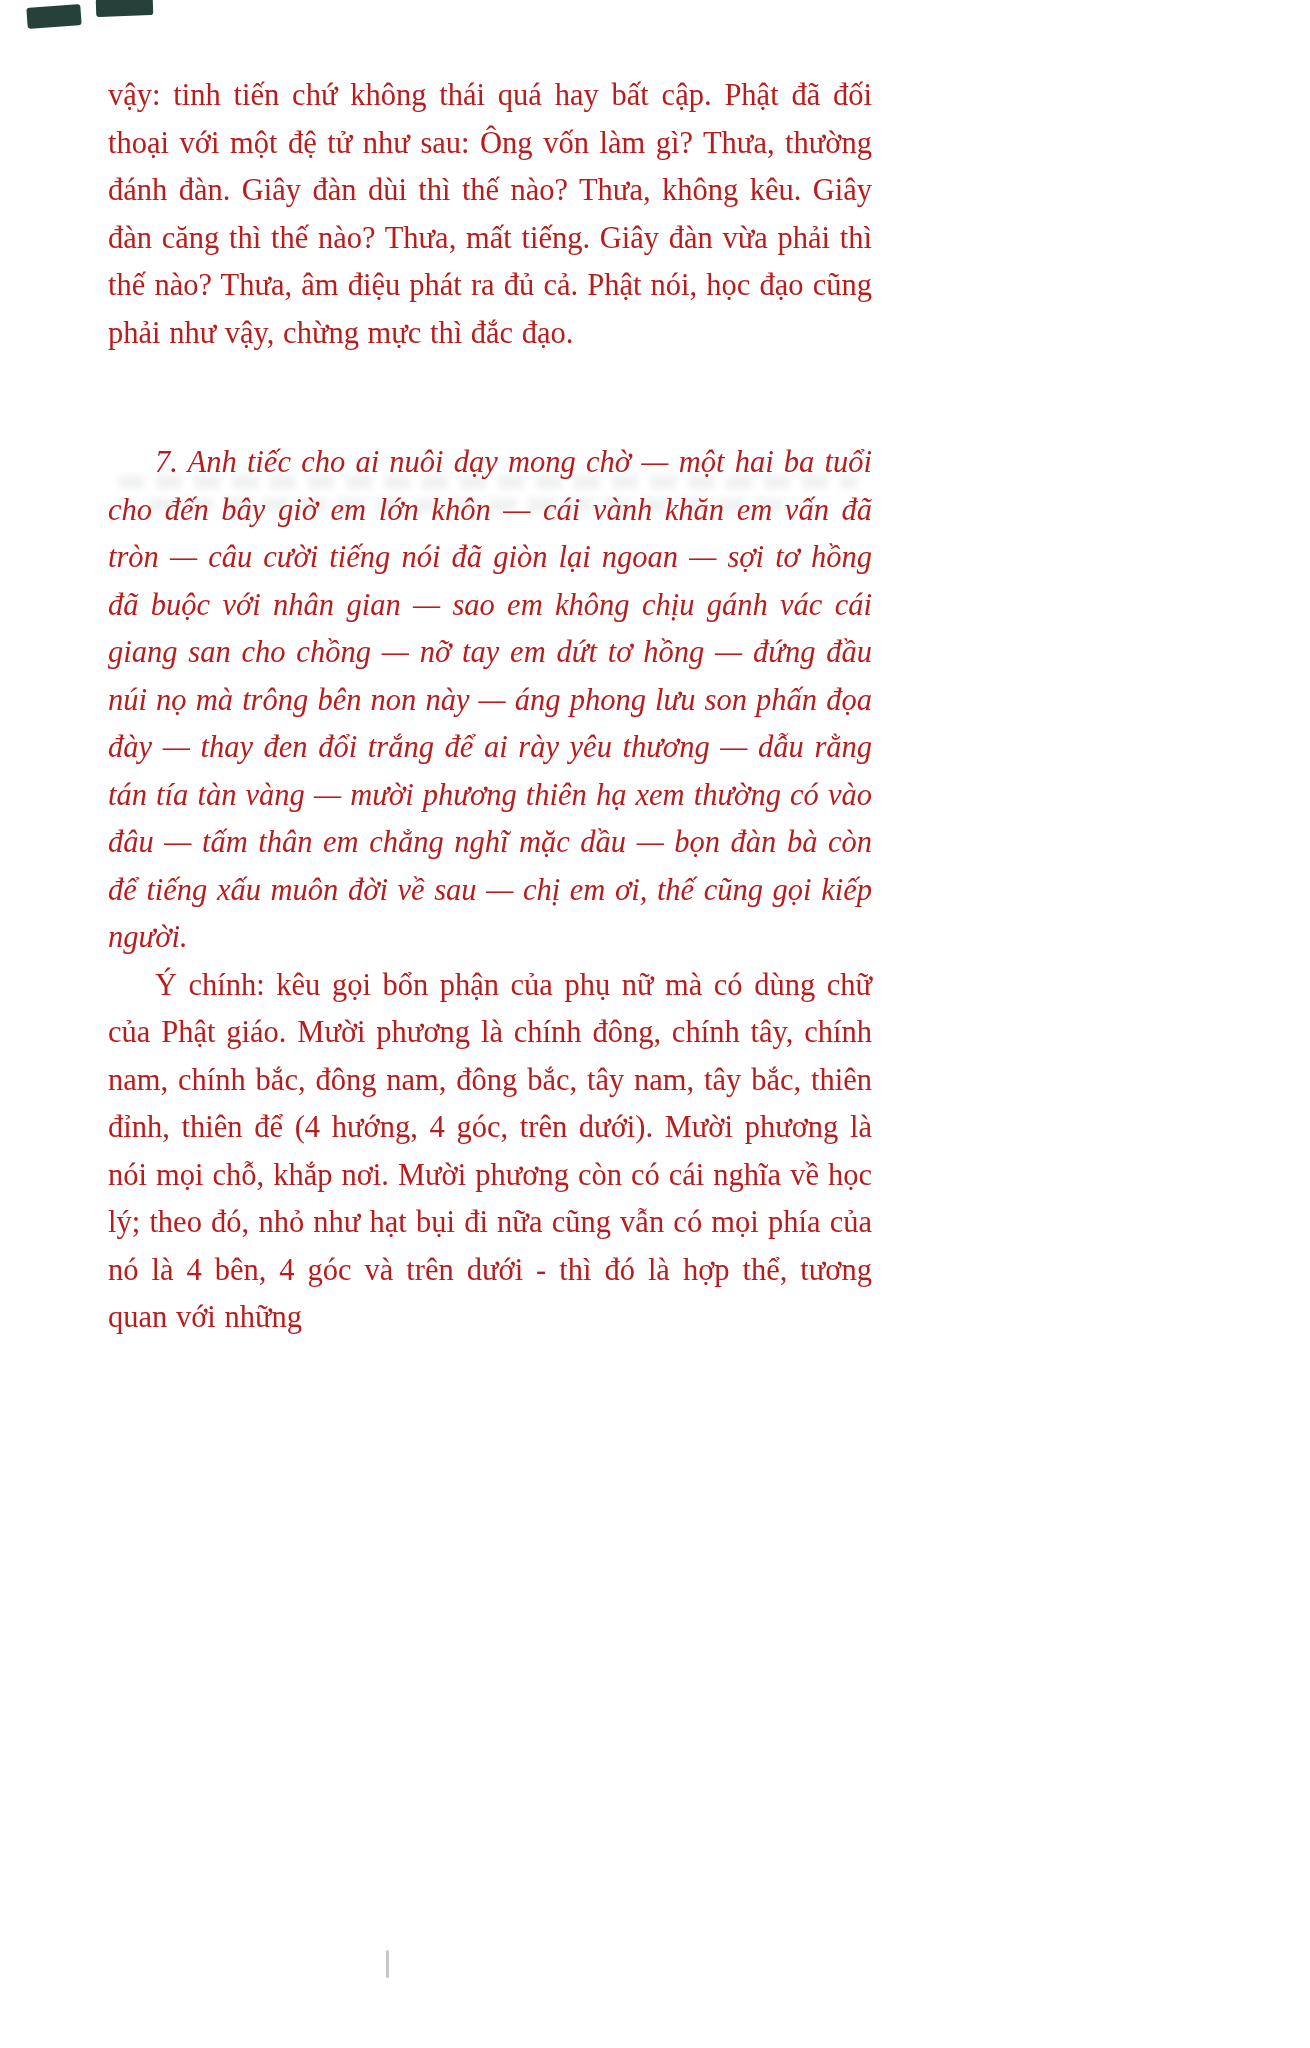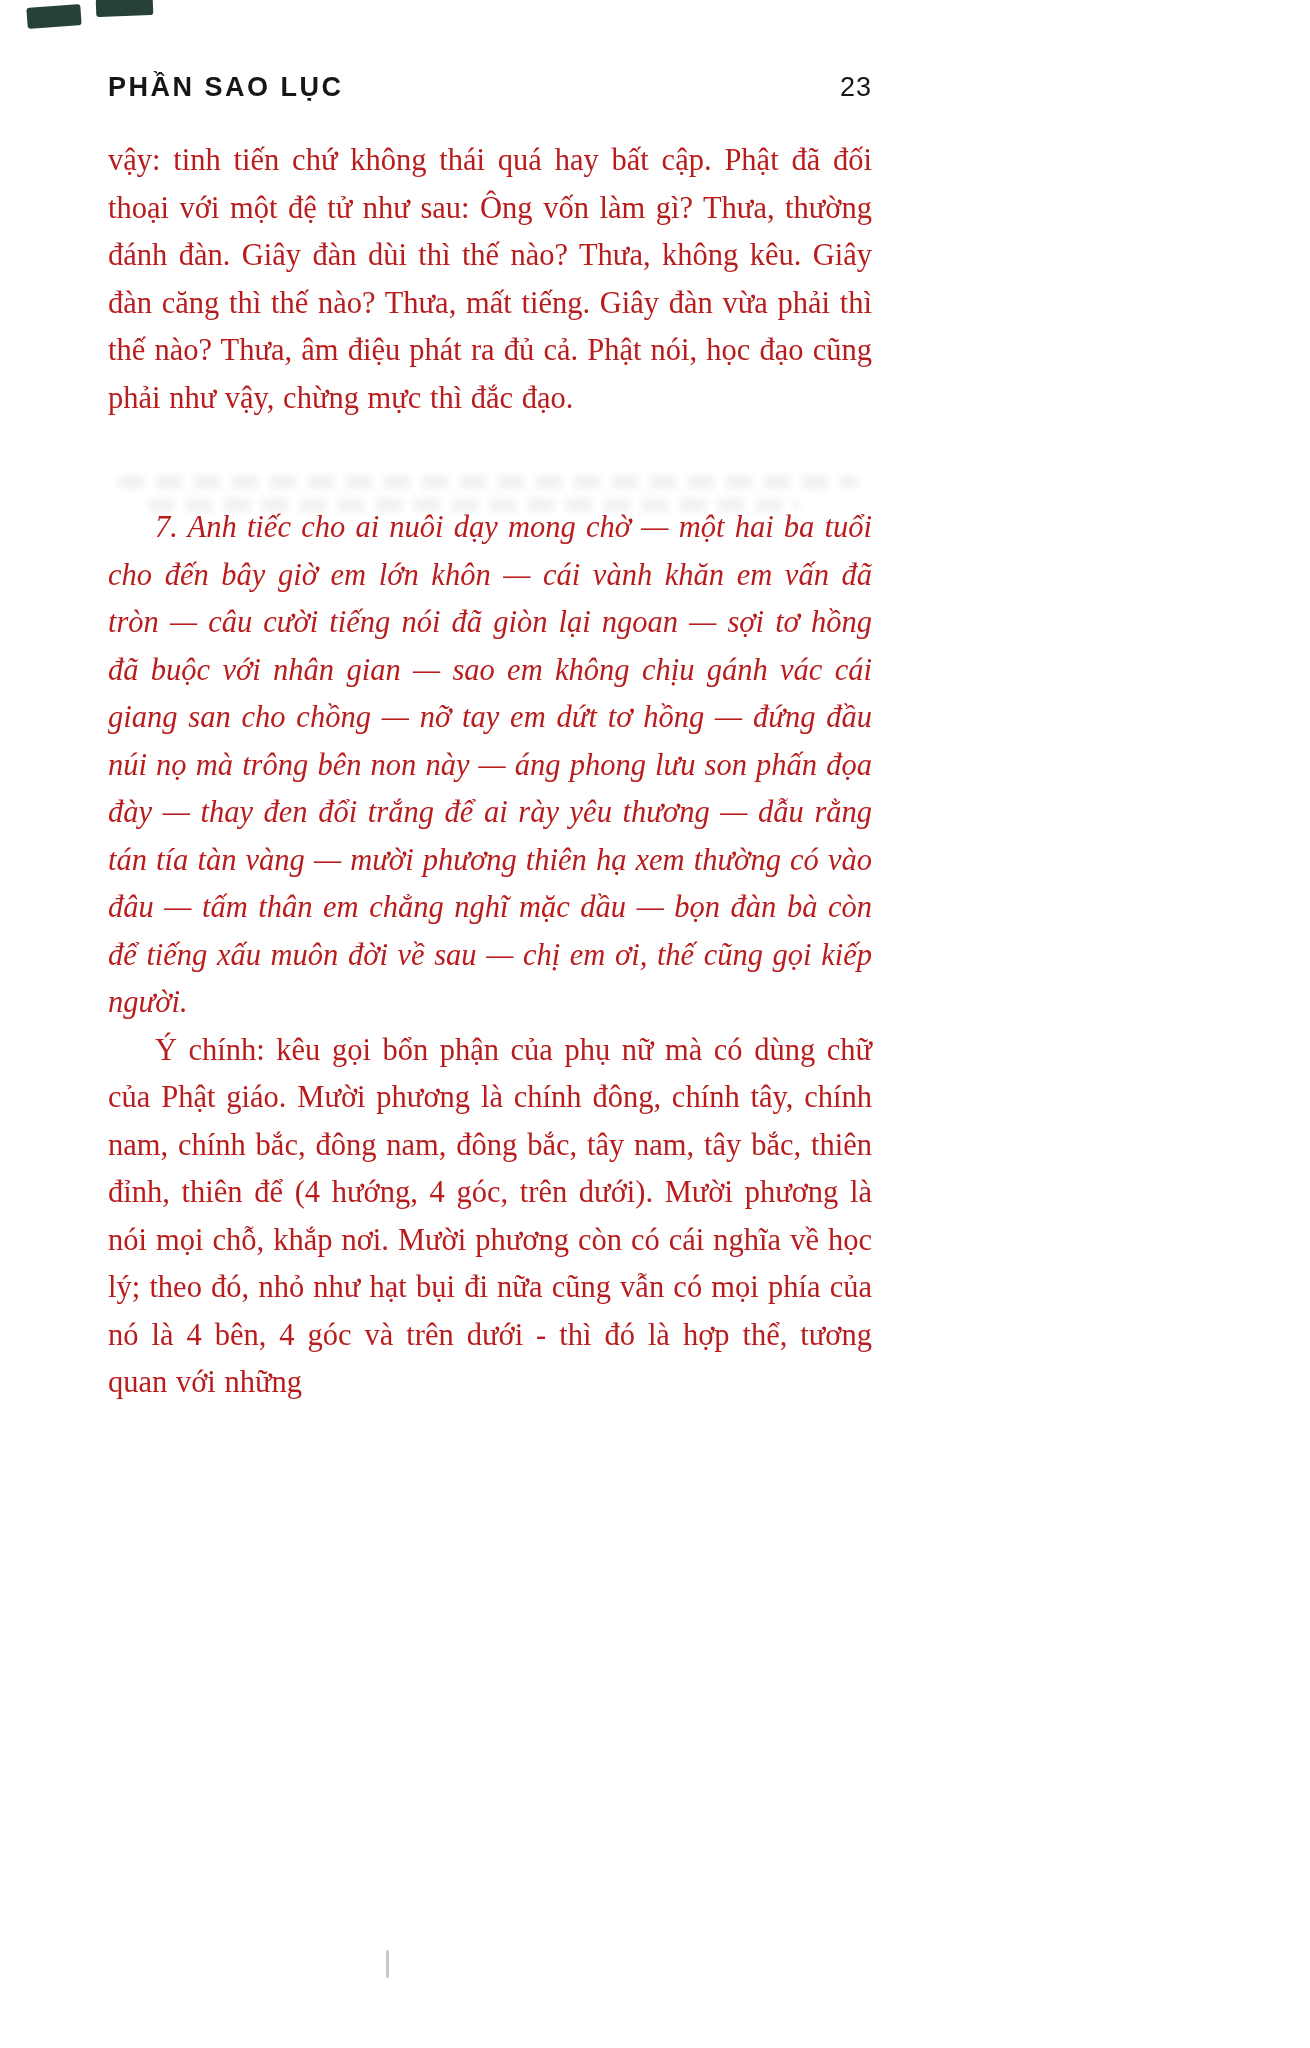--- a/index.html
+++ b/index.html
@@ -75,24 +75,20 @@
 </style>
 </head>
 <body>
 
 <div class="page">
 
   <div class="scan-mark m1" style="background: rgb(38, 65, 58);"></div>
   <div class="scan-mark m2" style="background: rgb(38, 65, 58);"></div>
 
   <div class="content">
-    <div class="running-head">
-      <span>PHẦN SAO LỤC</span>
-      <span class="page-number">23</span>
-    </div>
 
     <div class="body-text">
         <p class="gap-after"><span>vậy: tinh tiến chứ không thái quá hay bất cập. Phật đã đối thoại với một đệ tử như sau: Ông vốn làm gì? Thưa, thường đánh đàn. Giây đàn dùi thì thế nào? Thưa, không kêu. Giây đàn căng thì thế nào? Thưa, mất tiếng. Giây đàn vừa phải thì thế nào? Thưa, âm điệu phát ra đủ cả. Phật nói, học đạo cũng phải như vậy, chừng mực thì đắc đạo.</span></p>
         <p class="indent italic"><span class="it">7. Anh tiếc cho ai nuôi dạy mong chờ — một hai ba tuổi cho đến bây giờ em lớn khôn — cái vành khăn em vấn đã tròn — câu cười tiếng nói đã giòn lại ngoan — sợi tơ hồng đã buộc với nhân gian — sao em không chịu gánh vác cái giang san cho chồng — nỡ tay em dứt tơ hồng — đứng đầu núi nọ mà trông bên non này — áng phong lưu son phấn đọa đày — thay đen đổi trắng để ai rày yêu thương — dẫu rằng tán tía tàn vàng — mười phương thiên hạ xem thường có vào đâu — tấm thân em chẳng nghĩ mặc dầu — bọn đàn bà còn để tiếng xấu muôn đời về sau — chị em ơi, thế cũng gọi kiếp người.</span></p>
         <p class="indent"><span>Ý chính: kêu gọi bổn phận của phụ nữ mà có dùng chữ của Phật giáo. </span><span class="it">Mười phương</span><span> là chính đông, chính tây, chính nam, chính bắc, đông nam, đông bắc, tây nam, tây bắc, thiên đỉnh, thiên để (4 hướng, 4 góc, trên dưới). Mười phương là nói mọi chỗ, khắp nơi. Mười phương còn có cái nghĩa về học lý; theo đó, nhỏ như hạt bụi đi nữa cũng vẫn có mọi phía của nó là 4 bên, 4 góc và trên dưới - thì đó là hợp thể, tương quan với những</span></p>
       </div>
   </div>
 
   <div class="ghost-block">
     <div class="ghost-line"></div>

